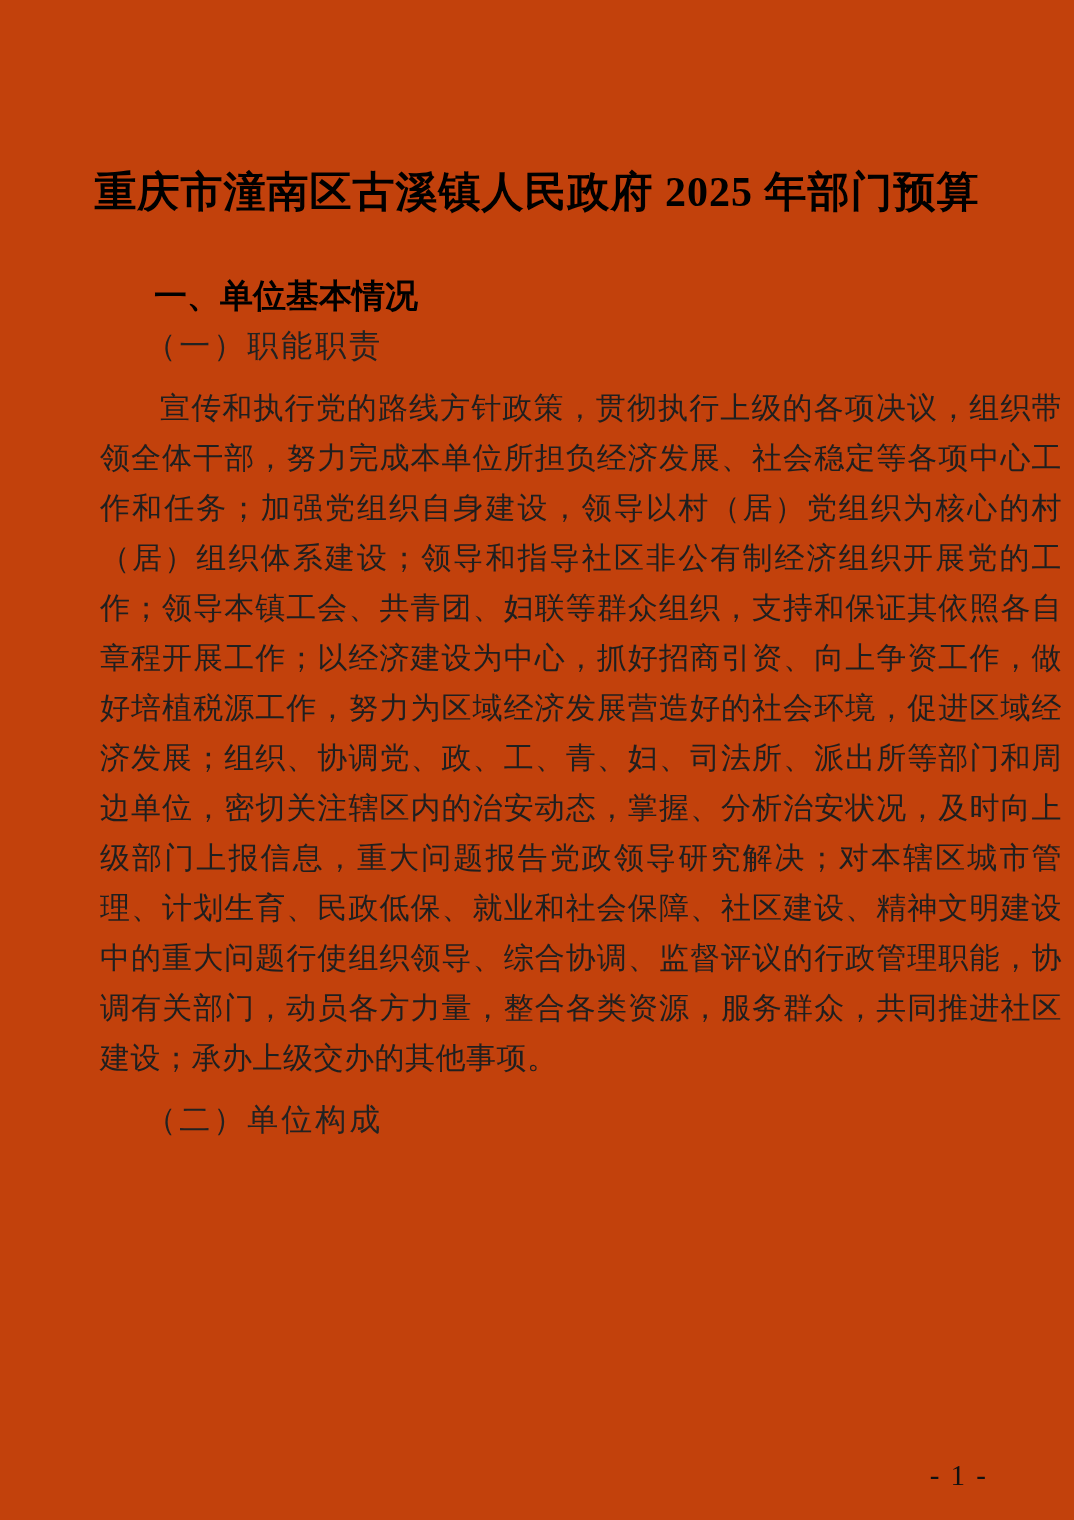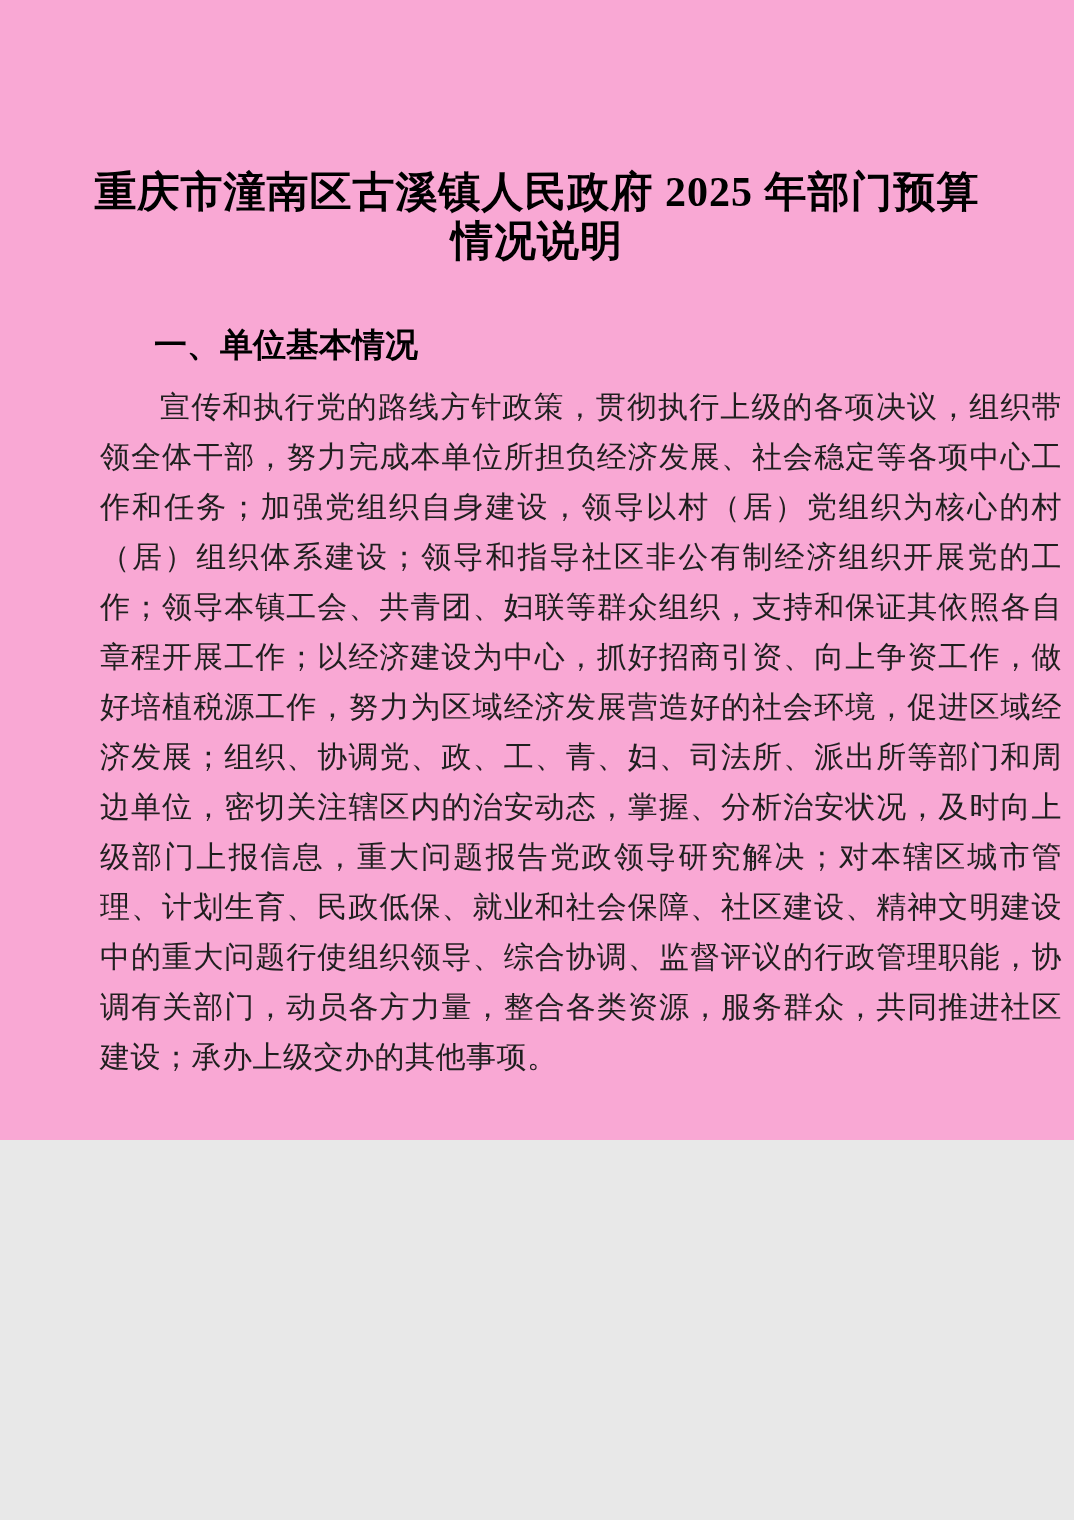--- a/index.html
+++ b/index.html
@@ -3,23 +3,23 @@
 <meta charset="utf-8">
 <style>
   html, body {
     margin: 0;
     padding: 0;
     background: #e8e8e8;
   }
   .page {
     position: relative;
     width: 1074px;
-    height: 1140px;
+    height: 1520px;
     margin: 0 auto;
-    background: #f9a8d4;
+    background: #c2410c;
     overflow: hidden;
     font-family: "Liberation Serif", "DejaVu Serif", serif;
     color: #1f1f1f;
   }
   .doc-title {
     margin: 0;
     padding-top: 168px;
     text-align: center;
     font-family: "Liberation Serif", "DejaVu Serif", serif;
     font-weight: bold;
@@ -74,29 +74,30 @@
     letter-spacing: 2px;
   }
 </style>
 </head>
 <body>
 
 <div class="page">
 
   <h1 class="doc-title">
     <span class="title-line">重庆市潼南区古溪镇人民政府 2025 年部门预算</span>
-    <span class="title-line">情况说明</span>
   </h1>
 
   <div class="doc-body">
 
     <h2 class="section-heading">一、单位基本情况</h2>
 
+    <h3 class="sub-heading">（一）职能职责</h3>
 
     <p class="para">宣传和执行党的路线方针政策，贯彻执行上级的各项决议，组织带领全体干部，努力完成本单位所担负经济发展、社会稳定等各项中心工作和任务；加强党组织自身建设，领导以村（居）党组织为核心的村（居）组织体系建设；领导和指导社区非公有制经济组织开展党的工作；领导本镇工会、共青团、妇联等群众组织，支持和保证其依照各自章程开展工作；以经济建设为中心，抓好招商引资、向上争资工作，做好培植税源工作，努力为区域经济发展营造好的社会环境，促进区域经济发展；组织、协调党、政、工、青、妇、司法所、派出所等部门和周边单位，密切关注辖区内的治安动态，掌握、分析治安状况，及时向上级部门上报信息，重大问题报告党政领导研究解决；对本辖区城市管理、计划生育、民政低保、就业和社会保障、社区建设、精神文明建设中的重大问题行使组织领导、综合协调、监督评议的行政管理职能，协调有关部门，动员各方力量，整合各类资源，服务群众，共同推进社区建设；承办上级交办的其他事项。</p>
 
+    <h3 class="sub-heading">（二）单位构成</h3>
 
 
   </div>
 
   <div class="page-number">- 1 -</div>
 
 </div>
 
 </body></html>

